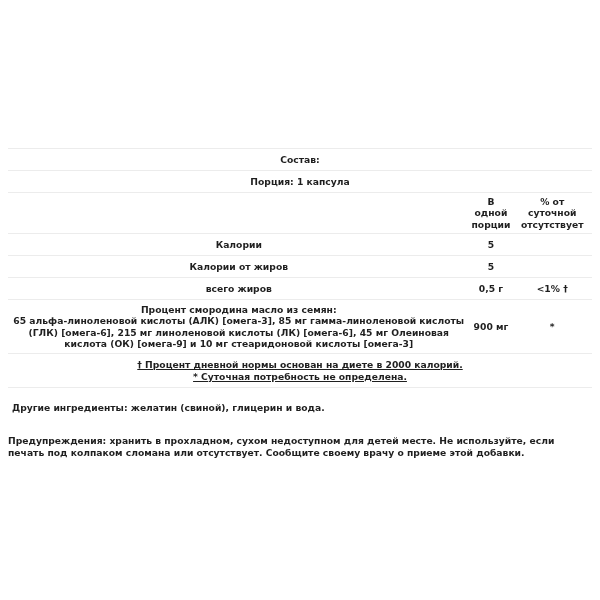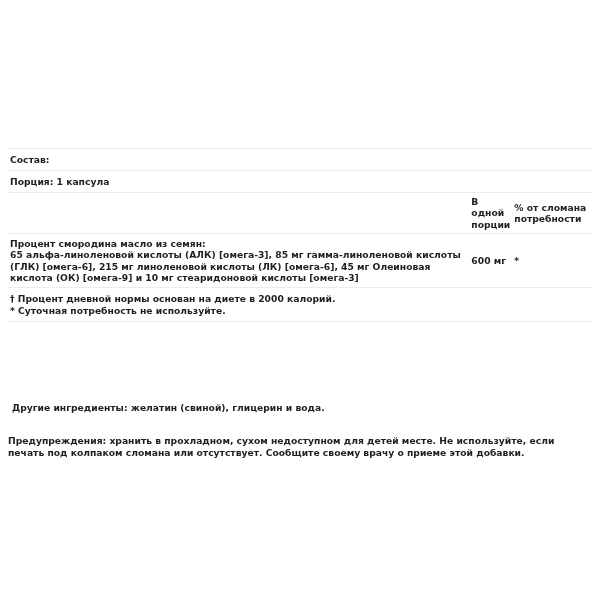--- a/index.html
+++ b/index.html
@@ -4,36 +4,37 @@
   <style>
     html, body { margin: 0; padding: 0; background: #ffffff; }
     body {
       width: 600px; height: 600px; position: relative; overflow: hidden;
       font-family: "DejaVu Sans", sans-serif; color: #1f1f1f;
       font-size: 9.2px; font-weight: bold; line-height: 11.5px;
     }
     .facts {
       position: absolute; left: 8px; top: 148px; width: 584px;
       border-collapse: collapse;
+      text-align: center;
     }
     .facts td {
       border-top: 1px solid #ececec; padding: 0 2px; vertical-align: middle;
     }
     .facts tr:last-child td { border-bottom: 1px solid #ececec; }
     .c-name { width: 470px; }
     .c-amt { width: 38px; }
     .c-dv { width: 76px; }
     .r-sostav td { height: 21px; }
     .r-portion td { height: 21px; }
     .r-head td { height: 40px; }
     .r-std td { height: 21px; }
     .r-oil td { height: 53px; }
     .r-notes td { height: 33px; }
     .r-head .c-amt, .r-head .c-dv { vertical-align: middle; }
-    .notes-line { display: block; }
+    .notes-line { display: block; text-decoration: underline; }
     .oil-title, .oil-detail { display: block; }
     .other {
       position: absolute; left: 12px; top: 402px; width: 584px;
     }
     .warning {
       position: absolute; left: 8px; top: 435px; width: 584px;
     }
   </style>
 </head>
 <body>
@@ -42,33 +43,48 @@
   <tbody>
       <tr class="r-sostav">
     <td colspan="3">Состав:</td>
   </tr>
   <tr class="r-portion">
     <td colspan="3">Порция: 1 капсула</td>
   </tr>
   <tr class="r-head">
     <td class="c-name"></td>
     <td class="c-amt">В одной порции</td>
-    <td class="c-dv">% от сломана потребности</td>
+    <td class="c-dv">% от суточной отсутствует</td>
+  </tr>
+  <tr class="r-std">
+    <td class="c-name">Калории</td>
+    <td class="c-amt">5</td>
+    <td class="c-dv"></td>
+  </tr>
+  <tr class="r-std">
+    <td class="c-name">Калории от жиров</td>
+    <td class="c-amt">5</td>
+    <td class="c-dv"></td>
+  </tr>
+  <tr class="r-std">
+    <td class="c-name">всего жиров</td>
+    <td class="c-amt">0,5 г</td>
+    <td class="c-dv">&lt;1% †</td>
   </tr>
   <tr class="r-oil">
     <td class="c-name">
       <span class="oil-title">Процент смородина масло из семян:</span>
       <span class="oil-detail"> 65 альфа-линоленовой кислоты (АЛК) [омега-3], 85 мг гамма-линоленовой кислоты (ГЛК) [омега-6], 215 мг линоленовой кислоты (ЛК) [омега-6], 45 мг Олеиновая кислота (ОК) [омега-9] и 10 мг стеаридоновой кислоты  [омега-3]</span>
     </td>
-    <td class="c-amt">600 мг</td>
+    <td class="c-amt">900 мг</td>
     <td class="c-dv">*</td>
   </tr>
   <tr class="r-notes">
     <td colspan="3">
       <span class="notes-line">† Процент дневной нормы основан на диете в 2000 калорий.</span>
-      <span class="notes-line">* Суточная потребность не используйте.</span>
+      <span class="notes-line">* Суточная потребность не определена.</span>
     </td>
   </tr>
 </tbody>
   </table>
 
 <div class="other">Другие ингредиенты: желатин (свиной), глицерин и вода.</div>
 <div class="warning">Предупреждения: хранить в прохладном, сухом недоступном для детей месте. Не используйте, если печать под колпаком сломана или отсутствует. Сообщите своему врачу о приеме этой добавки.</div>
 
 </body></html>

